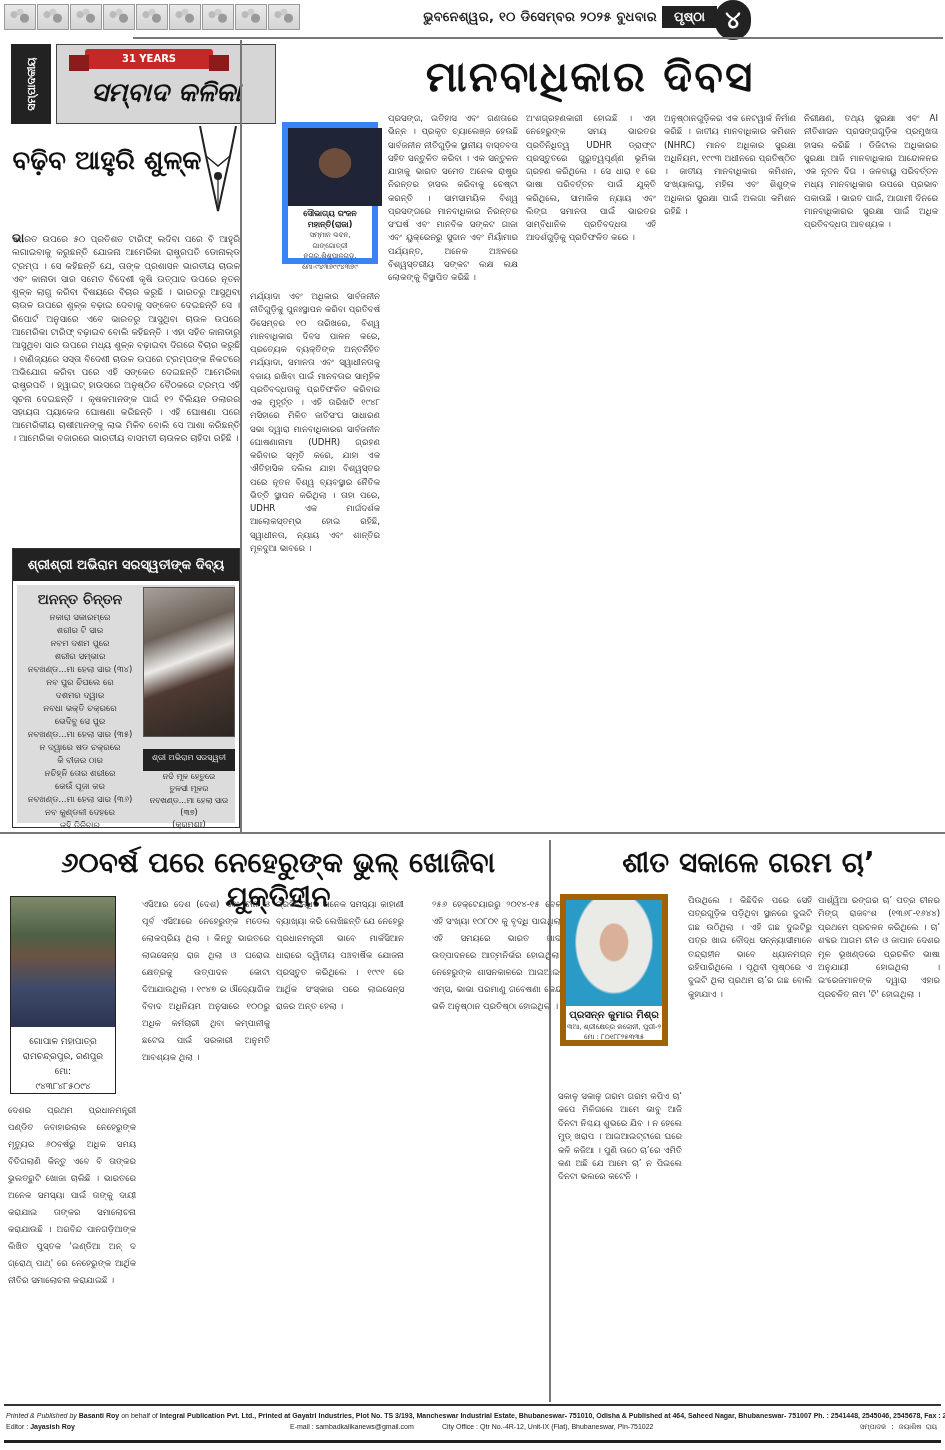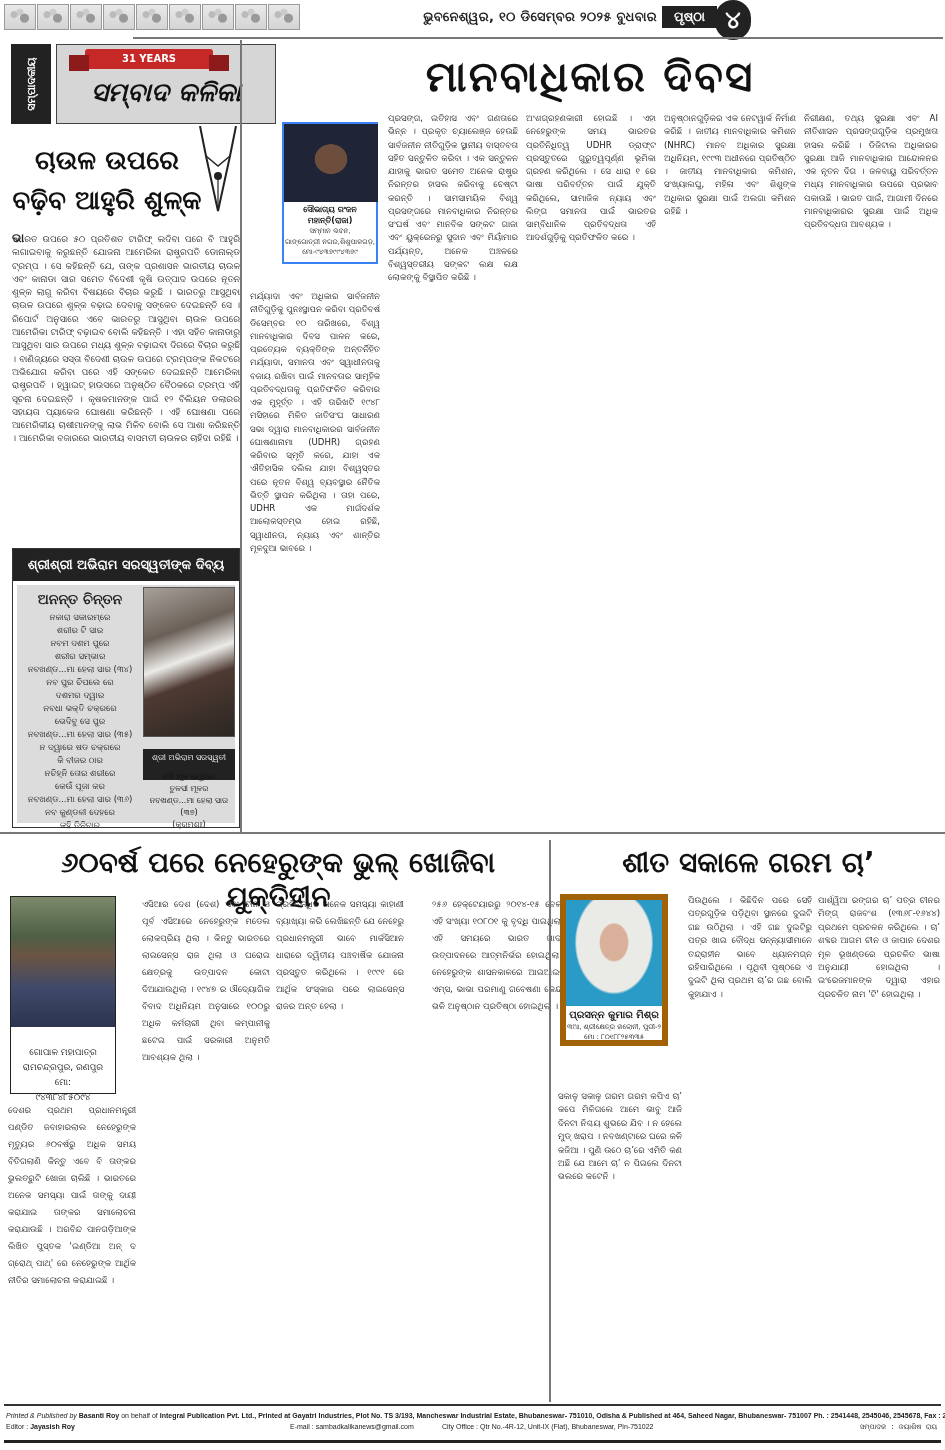--- a/index.html
+++ b/index.html
@@ -34,44 +34,44 @@
   .editorial-title { position: absolute; left: 4px; top: 100px; width: 190px; text-align: center; font-size: 26px; font-weight: bold; line-height: 40px; }
   .editorial-body { position: absolute; left: 4px; top: 192px; width: 228px; font-size: 9px; line-height: 13.3px; text-align: justify; color: #222; height: 340px; overflow: hidden; }
   .dropcap { font-weight: bold; font-size: 12px; }
 
   .divine-box { position: absolute; left: 4px; top: 508px; width: 228px; height: 280px; border: 1px solid #333; background: #fff; }
   .divine-title { height: 32px; background: #222; color: #fff; font-size: 13px; font-weight: bold; text-align: center; line-height: 32px; }
   .divine-inner { position: absolute; left: 4px; top: 36px; width: 218px; height: 238px; background: #dcdcdc; }
   .poem { position: absolute; left: 2px; top: 4px; width: 122px; text-align: center; font-size: 8.5px; line-height: 13px; color: #222; }
   .poem-title { font-size: 14px; font-weight: bold; line-height: 20px; margin-bottom: 2px; }
   .sage-photo { position: absolute; left: 126px; top: 2px; width: 92px; height: 150px; background: linear-gradient(160deg, #a7a19a 0%, #6b6058 30%, #ecebe8 48%, #4e3a32 62%, #2b2622 100%); border: 1px solid #555; }
-  .sage-caption { position: absolute; left: 126px; top: 164px; width: 92px; height: 31px; background: #222; color: #fff; font-size: 8px; text-align: center; line-height: 18px; }
+  .sage-caption { position: absolute; left: 126px; top: 164px; width: 92px; height: 22px; background: #222; color: #fff; font-size: 8px; text-align: center; line-height: 18px; }
   .poem-tail { position: absolute; left: 124px; top: 186px; width: 96px; text-align: center; font-size: 8px; line-height: 12px; }
 
   
   .main-title { position: absolute; left: 350px; top: 52px; width: 480px; text-align: center; font-size: 42px; font-weight: bold; letter-spacing: 2px; }
-  .author-card { position: absolute; left: 282px; top: 122px; width: 96px; height: 142px; border: 2px solid #3b82f6; background: #fff; }
+  .author-card { position: absolute; left: 282px; top: 122px; width: 96px; height: 142px; border: 6px solid #3b82f6; background: #fff; }
   .author-photo { width: 94px; height: 78px; background: radial-gradient(ellipse at 50% 45%, #6d4d3c 0 24%, #1f2436 25% 100%); }
   .author-name { font-size: 8px; font-weight: bold; text-align: center; padding-top: 2px; line-height: 11px; }
   .author-addr { font-size: 7px; text-align: center; line-height: 10.5px; color: #222; }
   .main-body { position: absolute; left: 250px; top: 60px; width: 690px; height: 772px; }
   .main-col { position: absolute; font-size: 8.6px; line-height: 13.25px; text-align: justify; color: #222; overflow: hidden; }
   .main-col.c1 { left: 0; top: 230px; width: 130px; height: 540px; }
   .main-col.c2 { left: 138px; top: 52px; width: 130px; height: 718px; }
   .main-col.c3 { left: 276px; top: 52px; width: 130px; height: 718px; }
   .main-col.c4 { left: 414px; top: 52px; width: 132px; height: 718px; }
   .main-col.c5 { left: 554px; top: 52px; width: 134px; height: 718px; }
   .mid-rule { position: absolute; left: 0; top: 832px; width: 945px; height: 2px; background: #777; }
 
   
   .nehru-title { position: absolute; left: 8px; top: 846px; width: 540px; text-align: center; font-size: 28px; font-weight: bold; }
   .vrule2 { position: absolute; left: 549px; top: 840px; width: 2px; height: 562px; background: #777; }
   .nehru-card { position: absolute; left: 10px; top: 896px; width: 106px; height: 198px; border: 1px solid #222; }
   .nehru-photo { height: 130px; background: linear-gradient(180deg, #7d8a6a 0%, #4e5f45 30%, #6b5442 45%, #3f4a6a 70%, #2b3550 100%); }
-  .nehru-cap { font-size: 9px; text-align: center; line-height: 15px; padding-top: 18px; }
+  .nehru-cap { font-size: 9px; text-align: center; line-height: 15px; padding-top: 7px; }
   .nehru-body { position: absolute; left: 8px; top: 896px; width: 540px; height: 504px; }
   .nc { position: absolute; font-size: 8.6px; line-height: 17px; text-align: justify; color: #222; overflow: hidden; }
   .nc.c1 { left: 0; top: 206px; width: 128px; height: 298px; }
   .nc.c2 { left: 134px; top: 0; width: 128px; height: 504px; }
   .nc.c3 { left: 268px; top: 0; width: 128px; height: 504px; }
   .nc.c4 { left: 402px; top: 0; width: 136px; height: 504px; margin-left: 22px; }
 
   
   .tea-title { position: absolute; left: 556px; top: 846px; width: 385px; text-align: center; font-size: 28px; font-weight: bold; }
   .tea-card { position: absolute; left: 560px; top: 894px; width: 108px; height: 152px; border: 6px solid #a16207; }
@@ -124,21 +124,20 @@
     <div class="ribbon">31 YEARS</div>
     <div class="logo-text">ସମ୍ବାଦ କଳିକା</div>
   </div>
   <svg class="pen-icon" viewBox="0 0 40 90">
     <path d="M2 0 L8 30 L20 85 L32 30 L38 0" fill="none" stroke="#222" stroke-width="2"></path>
     <path d="M8 30 L20 40 L32 30" fill="none" stroke="#222" stroke-width="1.5"></path>
     <circle cx="20" cy="50" r="4" fill="#222"></circle>
     <line x1="20" y1="54" x2="20" y2="84" stroke="#222" stroke-width="1.2"></line>
   </svg>
   <div class="editorial-title">
-    <div>ଚାଉଳ ଉପରେ</div>
     <div>ବଢ଼ିବ ଆହୁରି ଶୁଳ୍କ</div>
   </div>
   <div class="editorial-body">
     <span class="dropcap">ଭା</span><span>ରତ ଉପରେ ୫୦ ପ୍ରତିଶତ ଟାରିଫ୍ ଲଦିବା ପରେ ବି ଆହୁରି ଲଗାଇବାକୁ କରୁଛନ୍ତି ଯୋଜନା ଆମେରିକା ରାଷ୍ଟ୍ରପତି ଡୋନାଲ୍ଡ ଟ୍ରମ୍ପ । ସେ କହିଛନ୍ତି ଯେ, ତାଙ୍କ ପ୍ରଶାସନ ଭାରତୀୟ ଚାଉଳ ଏବଂ କାନାଡା ସାର ସମେତ ବିଦେଶୀ କୃଷି ଉତ୍ପାଦ ଉପରେ ନୂତନ ଶୁଳ୍କ ଲାଗୁ କରିବା ବିଷୟରେ ବିଚାର କରୁଛି । ଭାରତରୁ ଆସୁଥିବା ଚାଉଳ ଉପରେ ଶୁଳ୍କ ବଢ଼ାଇ ଦେବାକୁ ସଙ୍କେତ ଦେଇଛନ୍ତି ସେ । ରିପୋର୍ଟ ଅନୁସାରେ ଏବେ ଭାରତରୁ ଆସୁଥିବା ଚାଉଳ ଉପରେ ଆମେରିକା ଟାରିଫ୍ ବଢ଼ାଇବ ବୋଲି କହିଛନ୍ତି । ଏହା ସହିତ କାନାଡାରୁ ଆସୁଥିବା ସାର ଉପରେ ମଧ୍ୟ ଶୁଳ୍କ ବଢ଼ାଇବା ଦିଗରେ ବିଚାର କରୁଛି । ବାଣିଜ୍ୟରେ ସସ୍ତା ବିଦେଶୀ ଚାଉଳ ଉପରେ ଟ୍ରମ୍ପଙ୍କ ନିକଟରେ ଅଭିଯୋଗ କରିବା ପରେ ଏହି ସଙ୍କେତ ଦେଇଛନ୍ତି ଆମେରିକା ରାଷ୍ଟ୍ରପତି । ହ୍ୱାଇଟ୍ ହାଉସରେ ଅନୁଷ୍ଠିତ ବୈଠକରେ ଟ୍ରମ୍ପ ଏହି ସୂଚନା ଦେଇଛନ୍ତି । କୃଷକମାନଙ୍କ ପାଇଁ ୧୨ ବିଲିୟନ ଡଲାରର ସହାୟତା ପ୍ୟାକେଜ ଘୋଷଣା କରିଛନ୍ତି । ଏହି ଘୋଷଣା ପରେ ଆମେରିକୀୟ ଚାଷୀମାନଙ୍କୁ ଲାଭ ମିଳିବ ବୋଲି ସେ ଆଶା କରିଛନ୍ତି । ଆମେରିକା ବଜାରରେ ଭାରତୀୟ ବାସମତୀ ଚାଉଳର ଚାହିଦା ରହିଛି ।</span>
   </div>
 
   <div class="divine-box">
     <div class="divine-title">ଶ୍ରୀଶ୍ରୀ ଅଭିରାମ ସରସ୍ୱତୀଙ୍କ ଦିବ୍ୟ ସନ୍ଦେଶ</div>
     <div class="divine-inner">
       <div class="poem">
@@ -212,21 +211,21 @@
 <div class="vrule2"></div>
 
 <div class="tea-title">ଶୀତ ସକାଳେ ଗରମ ଚା’</div>
 <div class="tea-card">
   <div class="tea-photo"></div>
   <div class="tea-name">ପ୍ରସନ୍ନ କୁମାର ମିଶ୍ର</div>
   <div class="tea-addr">୩ଆ, ଶ୍ରୀକ୍ଷେତ୍ର କଲୋନୀ, ପୁରୀ-୨</div>
   <div class="tea-addr">ମୋ : ୮୦୧୮୮୨୫୩୩୫</div>
 </div>
 <div class="tea-body">
-  <div class="tc c1">ସକାଳୁ ସକାଳୁ ଗରମ ଗରମ କପିଏ ଚା’ କପେ ମିଳିଗଲେ ଆମେ ଭାବୁ ଆଜି ଦିନଟା ନିଶ୍ଚୟ ଶୁଭରେ ଯିବ । ନ ହେଲେ ମୁଡ୍ ଖରାପ । ନବଖଣ୍ଟାରେ ଘରେ କଳି କଜିଆ । ପୁଣି ଉଠେ ଚା’ରେ ଏମିତି କଣ ଅଛି ଯେ ଆମେ ଚା’ ନ ପିଇଲେ ଦିନଟା ଭଲରେ କଟେନି ।</div>
+  <div class="tc c1">ସକାଳୁ ସକାଳୁ ଗରମ ଗରମ କପିଏ ଚା’ କପେ ମିଳିଗଲେ ଆମେ ଭାବୁ ଆଜି ଦିନଟା ନିଶ୍ଚୟ ଶୁଭରେ ଯିବ । ନ ହେଲେ ମୁଡ୍ ଖରାପ । ଆଇଆଇଟ୍ଟାରେ ଘରେ କଳି କଜିଆ । ପୁଣି ଉଠେ ଚା’ରେ ଏମିତି କଣ ଅଛି ଯେ ଆମେ ଚା’ ନ ପିଇଲେ ଦିନଟା ଭଲରେ କଟେନି ।</div>
   <div class="tc c2">ପିଉଥିଲେ । କିଛିଦିନ ପରେ ସେହି ପତ୍ରଗୁଡ଼ିକ ପଡ଼ିଥିବା ସ୍ଥାନରେ ଦୁଇଟି ଗଛ ଉଠିଥିଲା । ଏହି ଗଛ ଦୁଇଟିରୁ ପତ୍ର ଖାଇ ବୌଦ୍ଧ ସନ୍ନ୍ୟାସୀମାନେ ତନ୍ଦ୍ରାହୀନ ଭାବେ ଧ୍ୟାନମଗ୍ନ ରହିପାରିଥିଲେ । ପୃଥିବୀ ପୃଷ୍ଠରେ ଏ ଦୁଇଟି ଥିଲା ପ୍ରଥମ ଚା’ର ଗଛ ବୋଲି କୁହାଯାଏ ।</div>
   <div class="tc c3">ପାର୍ଶ୍ୱିଆ ରଙ୍ଗର ଚା’ ପତ୍ର ଚୀନର ମିଙ୍ଗ୍ ରାଜବଂଶ (୧୩୬୮-୧୬୪୪) ପ୍ରଥମେ ପ୍ରଚଳନ କରିଥିଲେ । ଚା’ ଶବ୍ଦର ଆଗମ ଚୀନ ଓ ଜାପାନ ଦେଶର ମୂଳ ଭୂଖଣ୍ଡରେ ପ୍ରଚଳିତ ଭାଷା ଅନୁଯାୟୀ ହୋଇଥିଲା । ଇଂରେଜମାନଙ୍କ ଦ୍ୱାରା ଏହାର ପ୍ରଚଳିତ ନାମ 'ଟି' ହୋଇଥିଲା ।</div>
 </div>
 
 <div class="footer-rule"></div>
 <div class="imprint">
   <i>Printed &amp; Published by</i> <b>Basanti Roy</b> <span>on behalf of</span> <b>Integral Publication Pvt. Ltd., Printed at Gayatri Industries, Plot No. TS 3/193, Mancheswar Industrial Estate, Bhubaneswar- 751010, Odisha &amp; Published at 464, Saheed Nagar, Bhubaneswar- 751007 Ph. : 2541448, 2545046, 2545678, Fax : 2545668.</b>
 </div>
 <div class="footer-row2">
   <span class="editor"><span>Editor :</span> <b>Jayasish Roy</b></span>

